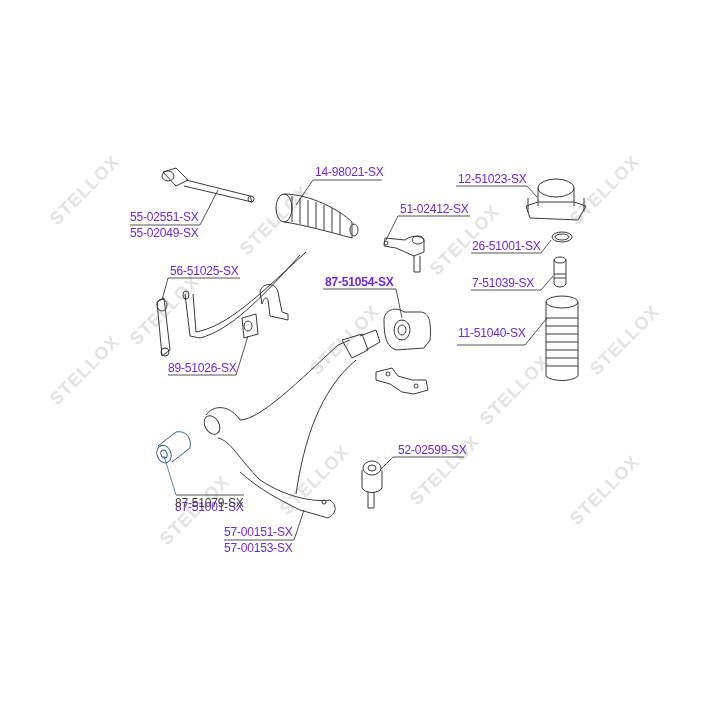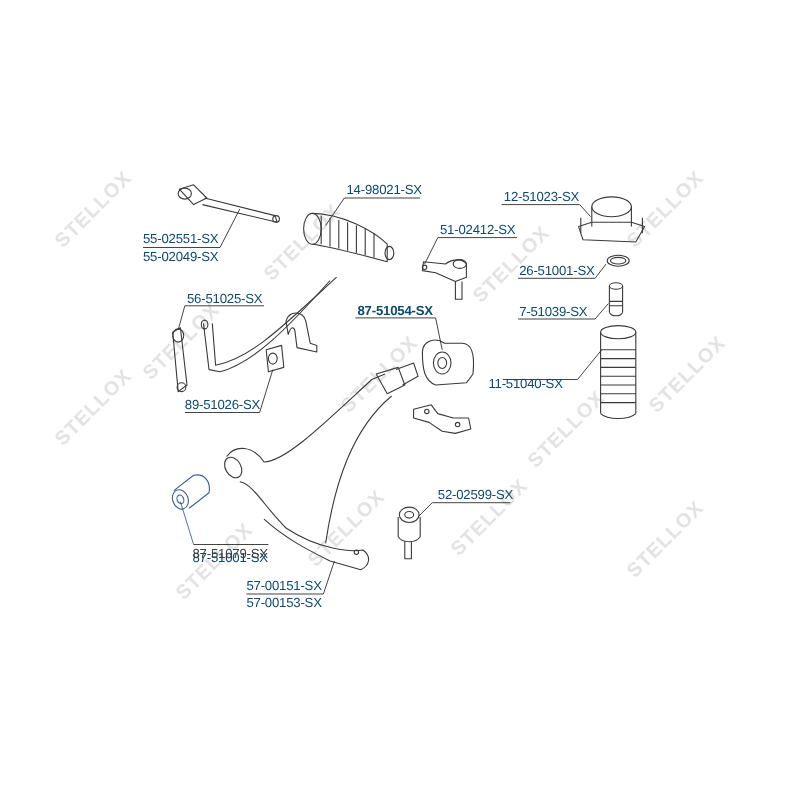--- a/index.html
+++ b/index.html
@@ -1,18 +1,18 @@
 <!DOCTYPE html>
 <html><head>
 <meta charset="utf-8">
 <style>
   html, body { margin:0; padding:0; background:#ffffff; }
   body { width:720px; height:720px; position:relative; overflow:hidden; font-family:"Liberation Sans", sans-serif; }
   #canvas { position:absolute; left:0; top:0; width:720px; height:720px; }
-  .lbl { position:absolute; font-size:12px; line-height:13px; color:#0c4a6e; white-space:nowrap; letter-spacing:-0.2px; }
+  .lbl { position:absolute; font-size:12px; line-height:13px; color:#6d28d9; white-space:nowrap; letter-spacing:-0.2px; }
   .lbl.hl { color:#404040; }
   .wm { position:absolute; font-size:18px; font-weight:bold; color:#e3e3e3; transform:rotate(-45deg); white-space:nowrap; letter-spacing:1px; }
 </style>
 </head>
 <body>
 
 <div>
   <div class="wm" style="left:40px;top:180px;">STELLOX</div>
   <div class="wm" style="left:120px;top:300px;">STELLOX</div>
   <div class="wm" style="left:230px;top:210px;">STELLOX</div>
@@ -158,21 +158,21 @@
 </svg>
 
 <div>
   <div class="lbl" style="left:130px;top:211px;text-align:center;">55-02551-SX</div>
   <div class="lbl" style="left:130px;top:227px;">55-02049-SX</div>
   <div class="lbl" style="left:315px;top:166px;">14-98021-SX</div>
   <div class="lbl" style="left:400px;top:203px;">51-02412-SX</div>
   <div class="lbl" style="left:458px;top:173px;">12-51023-SX</div>
   <div class="lbl" style="left:472px;top:240px;text-align:right;">26-51001-SX</div>
   <div class="lbl" style="left:472px;top:277px;">7-51039-SX</div>
-  <div class="lbl" style="left:444px;top:327px;margin-top:16px;">11-51040-SX</div>
+  <div class="lbl" style="left:458px;top:327px;">11-51040-SX</div>
   <div class="lbl" style="left:170px;top:265px;">56-51025-SX</div>
   <div class="lbl" style="left:325px;top:276px;font-weight:bold;">87-51054-SX</div>
   <div class="lbl" style="left:168px;top:362px;">89-51026-SX</div>
   <div class="lbl" style="left:398px;top:444px;text-align:center;">52-02599-SX</div>
   <div class="lbl" style="left:175px;top:481px;margin-top:20px;">87-51001-SX</div>
   <div class="lbl hl" style="left:175px;top:497px;">87-51079-SX</div>
   <div class="lbl" style="left:224px;top:526px;">57-00151-SX</div>
   <div class="lbl" style="left:224px;top:542px;">57-00153-SX</div>
 </div>
 

